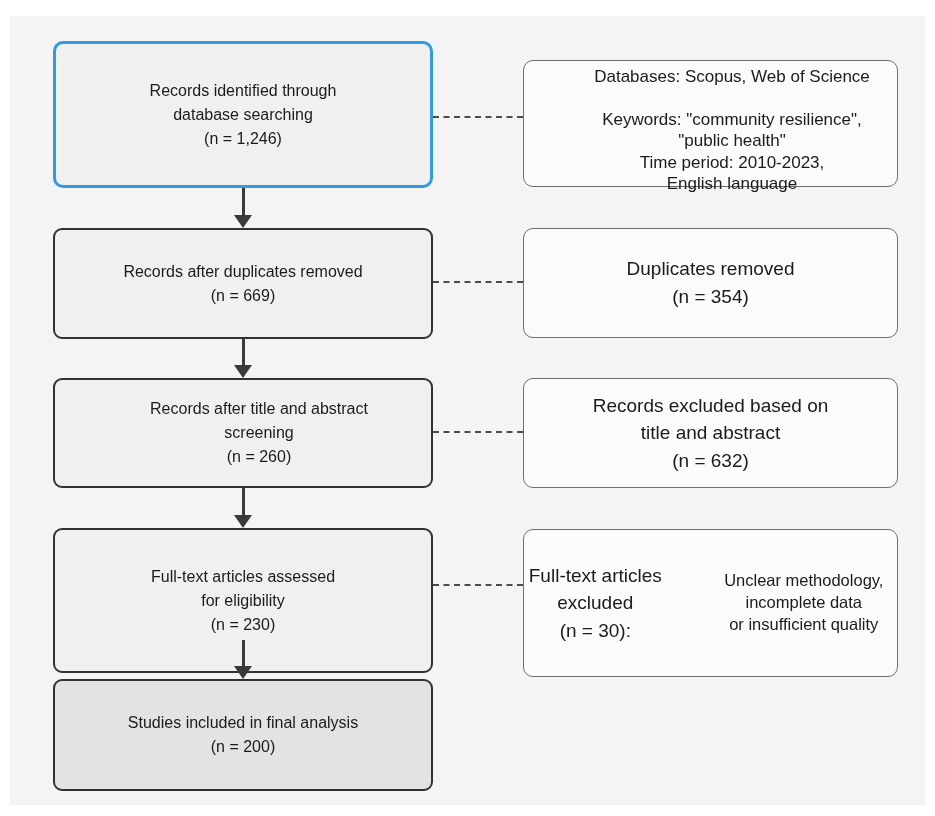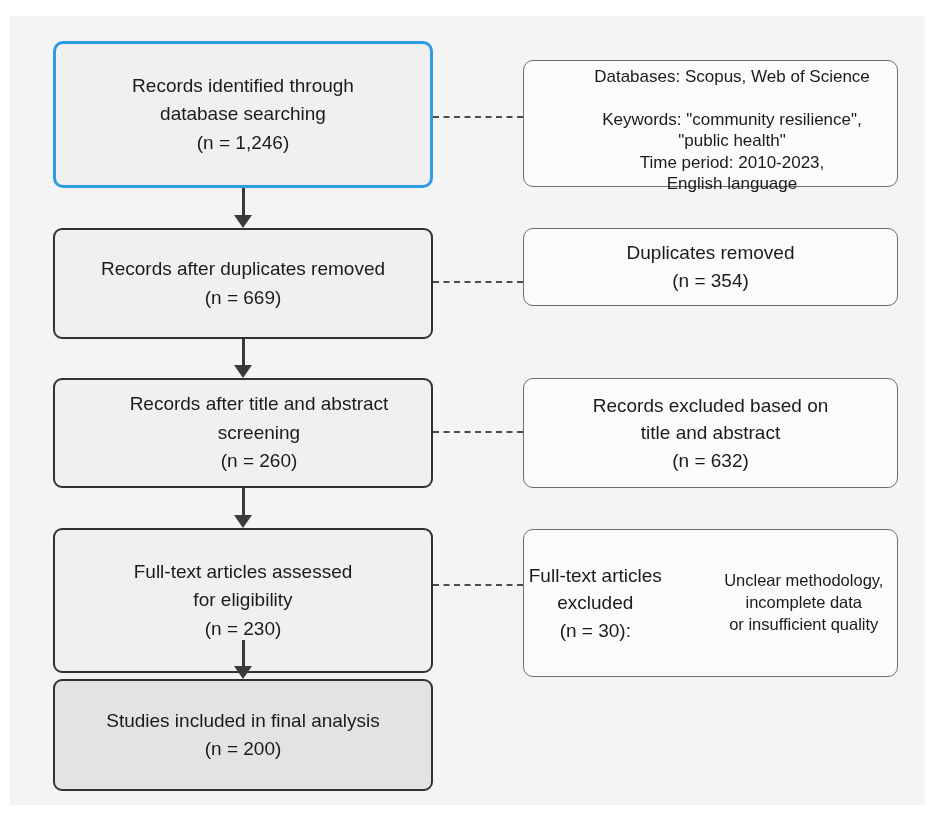--- a/index.html
+++ b/index.html
@@ -22,21 +22,21 @@
   }
   .box{
     position:absolute;display:flex;align-items:center;justify-content:center;
     text-align:center;white-space:pre-line;
   }
   .main-box{
     left:43px;width:380px;
     background:var(--box-fill);
     border:2.5px solid var(--box-border);
     border-radius:9px;
-    font-size:19px;line-height:1.5;
+    font-size:16px;line-height:1.5;
   }
   .main-box.highlight{
     border:3px solid var(--highlight-border);
     border-radius:10px;
   }
   .main-box.final{background:var(--final-box-fill);}
   .side-box{
     left:513px;width:375px;
     background:var(--side-box-fill);
     border:1.5px solid var(--side-box-border);
@@ -113,21 +113,21 @@
     <div class="dash" style="top:415px;"></div>
     <div class="dash" style="top:568px;"></div>
 
     <div class="box side-box top-align" style="top:44px;height:127px;">Databases: Scopus, Web of Science
 
 Keywords: "community resilience",
 "public health"
 Time period: 2010-2023,
 English language</div>
 
-    <div class="box side-box" style="top:212px;height:78px;">Duplicates removed
+    <div class="box side-box" style="top:212px;height:110px;">Duplicates removed
 (n = 354)</div>
 
     <div class="box side-box" style="top:362px;height:110px;">Records excluded based on
 title and abstract
 (n = 632)</div>
 
     <div class="box side-box stacked" style="top:513px;height:148px;">
       <span>Full-text articles excluded
 (n = 30):</span>
       <span class="side-sub">Unclear methodology, incomplete data

